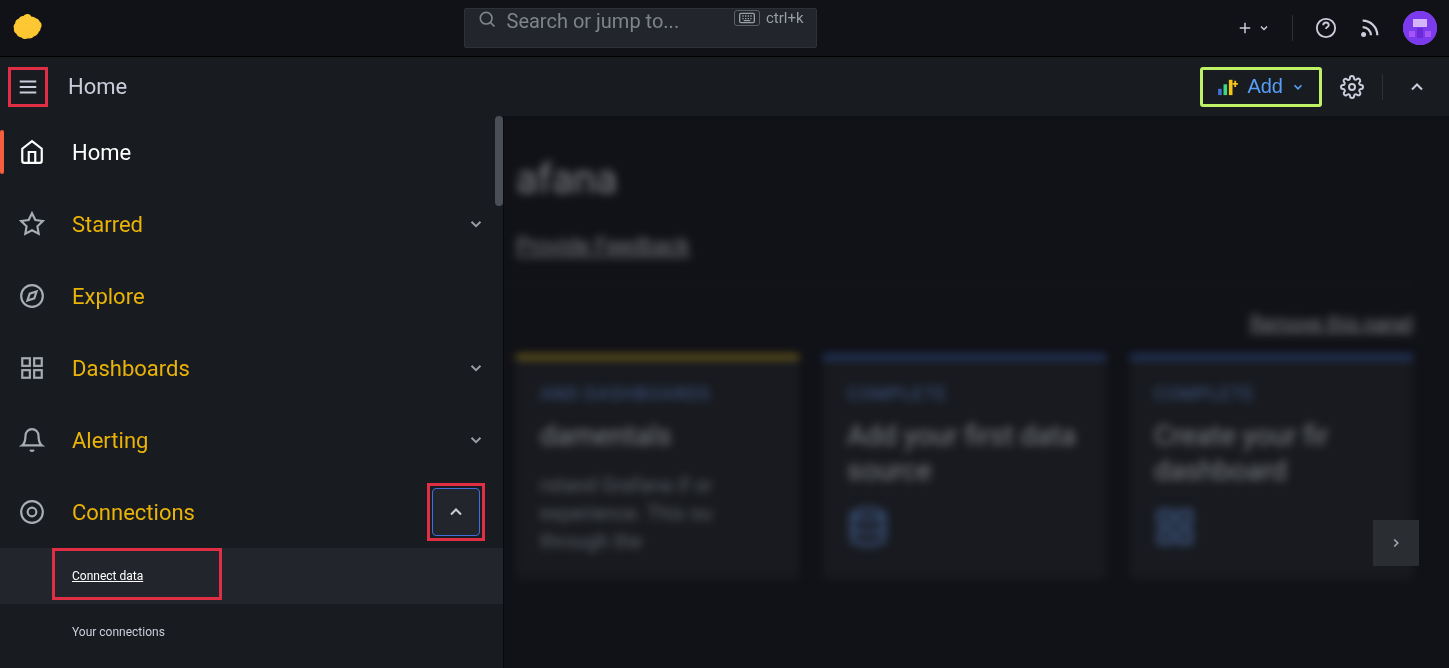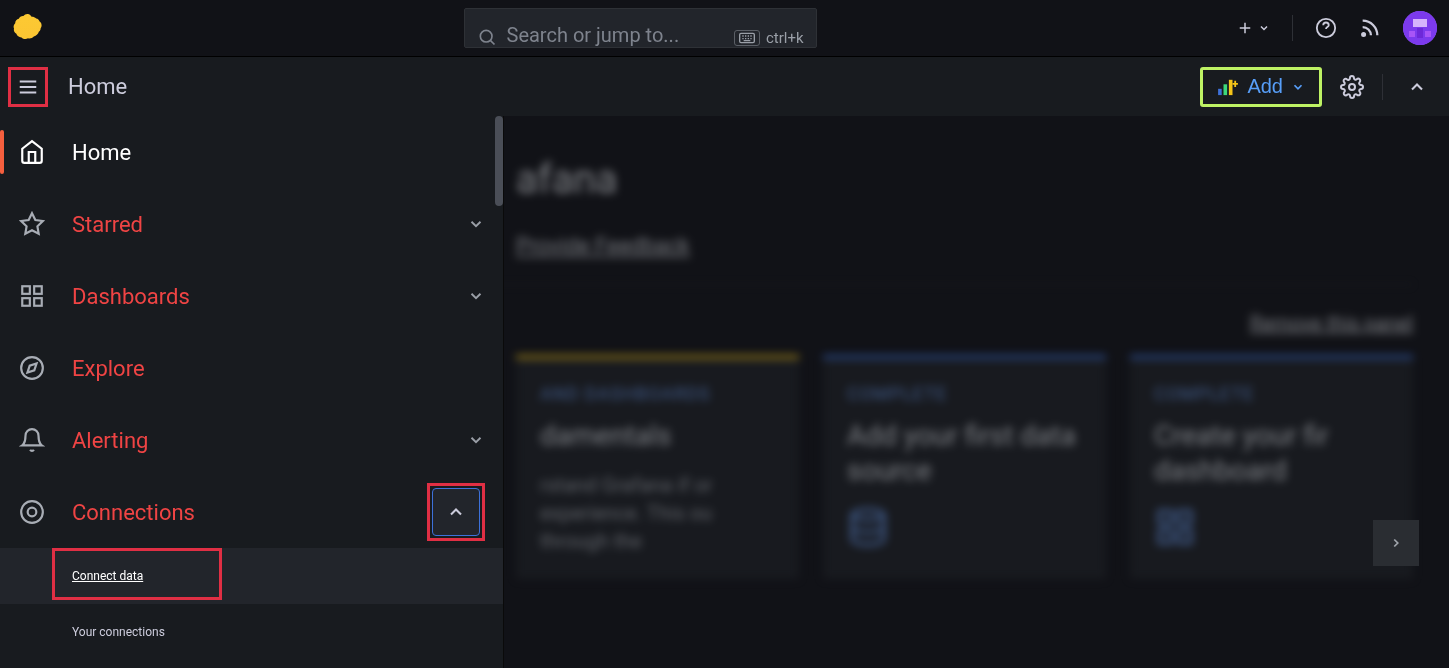--- a/index.html
+++ b/index.html
@@ -22,21 +22,21 @@
   background: #111217;
 }
 .topbar-left { display:flex; align-items:center; gap:12px;}
 .logo { width:32px; height:32px; display:flex; align-items:center; justify-content:center; }
 .search-box {
   width: 353px; height: 40px;
   background: #22252b;
   border: 1px solid #2e3136;
   border-radius: 2px;
   display: flex;
-  align-items: flex-end;
+  align-items: flex-start;
   padding: 0 12px;
   gap: 10px;
   color: #7e838d;
   font-size: 20px;
 }
 .search-box .shortcut {
   margin-left: auto;
   display: flex;
   align-items: center;
   gap: 6px;
@@ -107,21 +107,21 @@
 .sidebar-scrollbar-indicator {
   position:absolute; right:0; top:0; width:8px; height:90px;
   background:#4a4e57; border-radius:4px;
 }
 
 .nav-item {
   display:flex; align-items:center;
   height: 72px;
   padding: 0 18px;
   gap: 26px;
-  color: #ef4444;
+  color: #eab308;
   font-size: 22px;
   cursor:pointer;
   position:relative;
 }
 .nav-item.active { color:#fff; }
 .nav-item.active::before {
   content:""; position:absolute; left:0; top:14px; bottom:14px; width:4px;
   background:#f55f3e; border-radius:2px;
 }
 .nav-icon { width:28px; display:flex; justify-content:center; align-items:center; flex-shrink:0;}
@@ -365,42 +365,42 @@
     <span class="nav-chevron">
       <svg width="18" height="18" viewBox="0 0 24 24" fill="none" stroke="#9a9fa7" stroke-width="2.5">
           <path d="M6 9l6 6 6-6"></path>
         </svg>
     </span>
   </div>
 
   <div class="nav-item">
     <span class="nav-icon">
       <svg width="26" height="26" viewBox="0 0 24 24" fill="none" stroke="#a8adb5" stroke-width="2">
+          <circle cx="12" cy="12" r="10"></circle>
+          <path d="M16.24 7.76l-2.12 6.36-6.36 2.12 2.12-6.36 6.36-2.12z"></path>
+        </svg>
+    </span>
+    <span class="nav-label">Explore</span>
+  </div>
+
+  <div class="nav-item">
+    <span class="nav-icon">
+      <svg width="26" height="26" viewBox="0 0 24 24" fill="none" stroke="#a8adb5" stroke-width="2">
           <rect x="3" y="3" width="7" height="7"></rect>
           <rect x="14" y="3" width="7" height="7"></rect>
           <rect x="3" y="14" width="7" height="7"></rect>
           <rect x="14" y="14" width="7" height="7"></rect>
         </svg>
     </span>
     <span class="nav-label">Dashboards</span>
     <span class="nav-chevron">
       <svg width="18" height="18" viewBox="0 0 24 24" fill="none" stroke="#9a9fa7" stroke-width="2.5">
           <path d="M6 9l6 6 6-6"></path>
         </svg>
     </span>
-  </div>
-
-  <div class="nav-item">
-    <span class="nav-icon">
-      <svg width="26" height="26" viewBox="0 0 24 24" fill="none" stroke="#a8adb5" stroke-width="2">
-          <circle cx="12" cy="12" r="10"></circle>
-          <path d="M16.24 7.76l-2.12 6.36-6.36 2.12 2.12-6.36 6.36-2.12z"></path>
-        </svg>
-    </span>
-    <span class="nav-label">Explore</span>
   </div>
 
   <div class="nav-item">
     <span class="nav-icon">
       <svg width="26" height="26" viewBox="0 0 24 24" fill="none" stroke="#a8adb5" stroke-width="2">
           <path d="M18 8A6 6 0 006 8c0 7-3 9-3 9h18s-3-2-3-9M13.73 21a2 2 0 01-3.46 0"></path>
         </svg>
     </span>
     <span class="nav-label">Alerting</span>
     <span class="nav-chevron">

